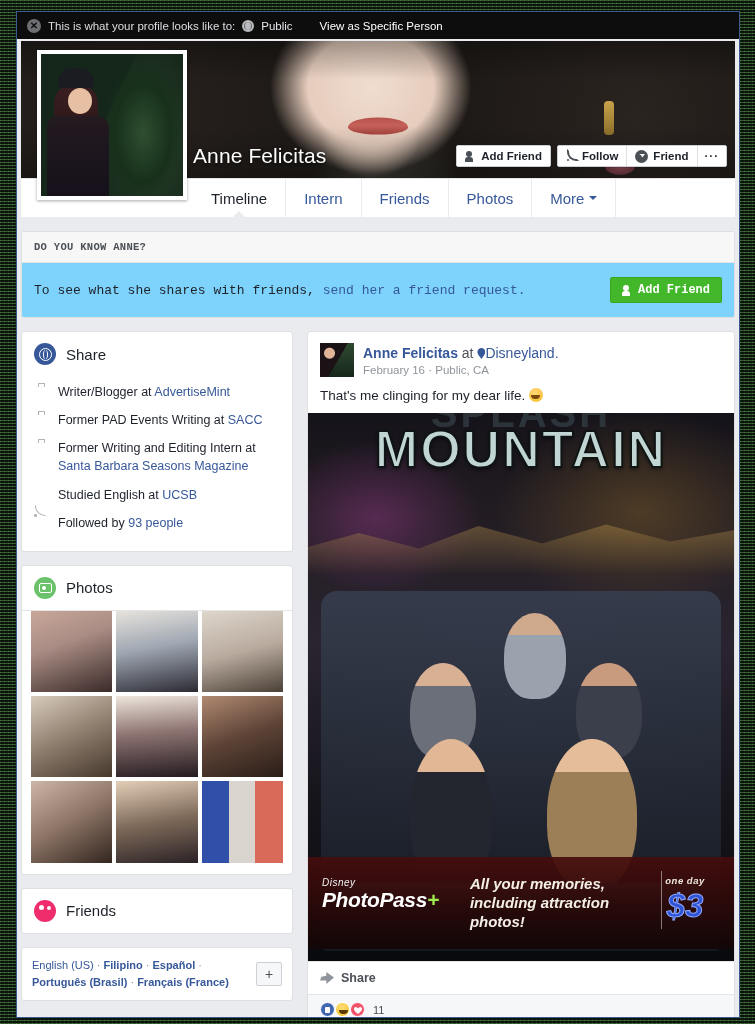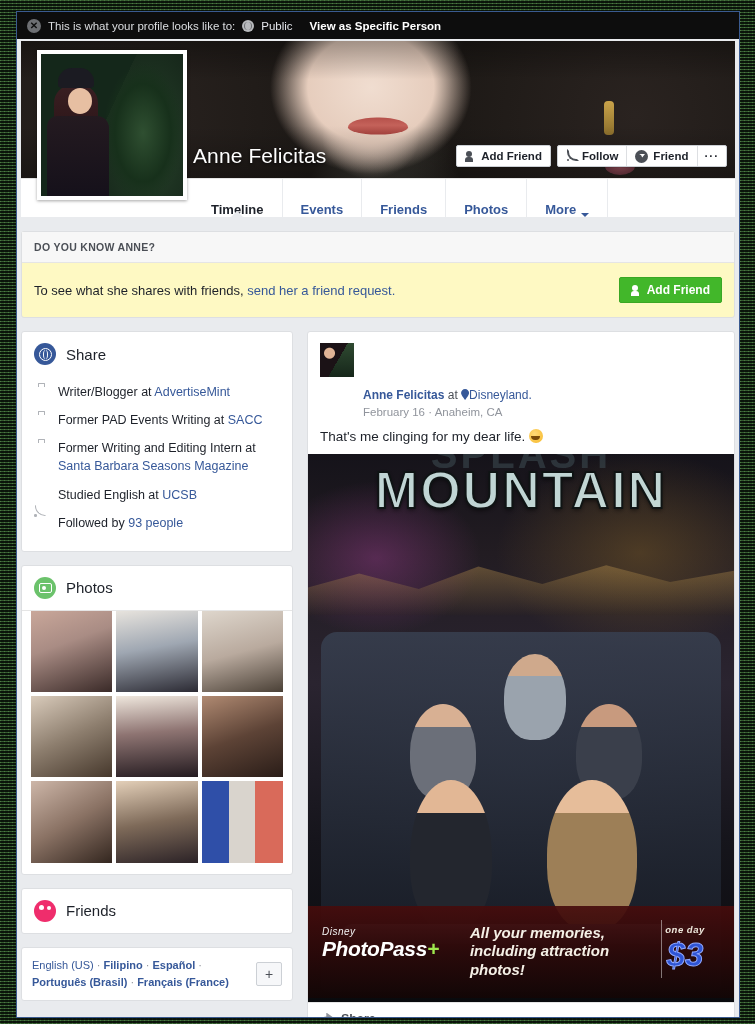--- a/index.html
+++ b/index.html
@@ -38,21 +38,21 @@
     font-size: 10px; line-height: 1; font-weight: bold; flex: none;
   }
   .topbar .globe {
     display:inline-block; width: 12px; height: 12px; border-radius: 50%;
     background: #b8babd; position: relative; flex: none;
   }
   .topbar .globe::before{
     content:''; position:absolute; inset:2px 2px;
     border-left: 1px solid #6b6d70; border-right: 1px solid #6b6d70; border-radius:50%;
   }
-  .topbar .strong { font-weight: bold; color: #fff; margin-left: 10px; }
+  .topbar .strong { font-weight: normal; color: #fff; margin-left: 20px; }
   .topbar .txt { color: #dcdee1; }
   .topbar .pub { color: #e4e6eb; }
 
   
   .page { background: #e9ebee; height: 980px; position: relative; }
 
   
   .cover-wrap {
     width: 714px; margin: 2px auto 0; position: relative;
     background: #fff;
@@ -147,38 +147,38 @@
       background: linear-gradient(180deg,#241a20,#14101a); border-radius: 10px 12px 0 0; }
   .pfp-inner .tree { position:absolute; right:2%; top:6%; width:74px; height:140px;
       background: radial-gradient(ellipse 40px 70px at 50% 50%, #2f4f31, #17301b 70%, rgba(0,0,0,0) 100%); }
 
   
   .tabs {
     height: 39px; background: #fff; border-top: 1px solid #e5e5e5;
     display: flex; padding-left: 172px; position: relative;
   }
   .tab {
-    padding: 0 18px; display: flex; align-items: flex-end; justify-content: center;
-    font-size: 13px; font-weight: bold; color: #365899; position: relative;
+    padding: 0 18px; display: flex; align-items: center; justify-content: center;
+    font-size: 15px; font-weight: normal; color: #365899; position: relative;
     border-right: 1px solid #e9ebee; white-space: nowrap;
   }
   .tab.active { color: #1d2129; }
   .tab.active::after {
     content:''; position:absolute; left:50%; bottom:-1px; transform: translateX(-50%);
     border-left: 7px solid transparent; border-right: 7px solid transparent;
     border-bottom: 7px solid #e9ebee;
   }
   .tab .caret { margin-left:5px; border-left:4px solid transparent; border-right:4px solid transparent;
     border-top: 4px solid #365899; display:inline-block; }
   .tabs-fill { flex: 1; }
 
   
   .know {
-    width: 714px; margin: 14px auto 0; background: #fef9c3;
-    border: 1px solid #dddfe2; border-radius: 3px;
+    width: 714px; margin: 14px auto 0; background: #7dd3fc;
+    border: 1px solid #dddfe2; border-radius: 3px; font-family: Liberation Mono, monospace;
   }
   .know-head {
     padding: 9px 12px; font-size: 10.5px; font-weight: bold; color: #4b4f56;
     letter-spacing: .3px; border-bottom: 1px solid #e5e5e5; background:#f7f7f7;
   }
   .know-body { padding: 14px 12px; display:flex; align-items:center; }
   .know-text { font-size: 13px; color: #1d2129; flex: 1; }
   .know-text a { color: #365899; text-decoration: none; }
   .btn-green {
     background: #42b72a; border: 1px solid #3aa724; border-radius: 2px;
@@ -244,21 +244,21 @@
 
   
   .post-head { display:flex; gap:9px; padding: 11px 12px 0; }
   .post-av { width:34px; height:34px; flex:none; overflow:hidden;
     background:
       radial-gradient(circle at 28% 30%, #e0b496 0 5px, rgba(0,0,0,0) 6px),
       linear-gradient(120deg,#1b1216 0 52%, rgba(0,0,0,0) 52%),
       linear-gradient(180deg,#2f4a31,#16261a);
   }
   .post-meta { flex:1; padding-top:1px; }
-  .post-l1 { font-size: 12px; color:#365899; line-height:1.3;margin-top:44px; }
+  .post-l1 { font-size: 14px; color:#365899; line-height:1.3; }
   .post-l1 b { color:#365899; }
   .post-l1 .at { color:#4b4f56; font-weight:normal; }
   .pin { display:inline-block; width:8px; height:11px; background:#365899; vertical-align:-1px;
     clip-path: path("M4 11 C4 11 8 6.2 8 4 C8 1.8 6.2 0 4 0 C1.8 0 0 1.8 0 4 C0 6.2 4 11 4 11Z"); position:relative; }
   .post-l2 { font-size: 11.5px; color:#90949c; padding-top:2px; }
   .post-text { padding: 11px 12px 10px; font-size: 13.5px; color:#1d2129; }
   .emo { display:inline-block; width:14px; height:14px; border-radius:50%;
     background: radial-gradient(circle at 40% 35%, #ffd978, #f7b928); vertical-align:-2px; position:relative; }
   .emo::after { content:''; position:absolute; left:2.5px; top:7px; width:9px; height:4px;
     background:#7a4a08; border-radius:0 0 6px 6px; }
@@ -279,21 +279,21 @@
     font-size:40px; font-weight:bold; letter-spacing:3px; color:#3e4e54; opacity:.55; }
   .ridge { position:absolute; left:0; right:0; top:92px; height:70px;
     background: linear-gradient(180deg, rgba(190,150,80,.55), rgba(40,30,20,.1));
     clip-path: polygon(0 60%, 12% 40%, 26% 62%, 40% 30%, 55% 55%, 70% 28%, 85% 52%, 100% 36%, 100% 100%, 0 100%); }
   .carbody { position:absolute; left:3%; right:3%; top:178px; height:360px;
     border-radius: 16px 16px 6px 6px;
     background: linear-gradient(180deg, rgba(55,62,78,.9), rgba(20,24,33,.95)); }
   .person { position:absolute; border-radius:50% 50% 42% 42%; }
   .bar { position:absolute; left:8%; right:8%; top:470px; height:20px; border-radius:10px;
     background: linear-gradient(180deg,#5b6373,#262b36); }
-  .photopass { position:absolute; left:0; right:0; bottom:4px; height:92px;
+  .photopass { position:absolute; left:0; right:0; bottom:12px; height:92px;
     background: linear-gradient(180deg, rgba(70,12,12,.92), rgba(18,6,6,.97)); overflow:hidden; }
   .pp-logo { position:absolute; left:14px; top:20px; color:#fff; }
   .pp-disney { font-size:10px; font-style:italic; color:#f2f2f2; letter-spacing:.5px; }
   .pp-name { font-size:21px; font-weight:bold; font-style:italic; color:#fff; letter-spacing:-.4px; }
   .pp-plus { color:#9fe84e; }
   .pp-tag { position:absolute; left: 38%; top:18px; width: 44%; color:#f5f0e6;
     font-size:15px; font-weight:bold; font-style:italic; line-height:1.25; }
   .pp-div { position:absolute; right: 17%; top:14px; width:1px; height:58px; background:rgba(255,255,255,.45);}
   .pp-oneday { position:absolute; right: 14px; top: 18px; color:#efe9dd; font-size:9.5px;
     font-weight:bold; font-style:italic; letter-spacing:.5px; text-align:center; width: 70px;}
@@ -374,21 +374,21 @@
           <div class="face"></div>
           <div class="beanie"></div>
         </div>
       </div>
 
       <div class="tabs">
         <div class="tab active">
             <span>Timeline</span>
           </div>
         <div class="tab">
-            <span>Events</span>
+            <span>Intern</span>
           </div>
         <div class="tab">
             <span>Friends</span>
           </div>
         <div class="tab">
             <span>Photos</span>
           </div>
         <div class="tab">
           <span>More</span>
           <i class="caret"></i>
@@ -490,21 +490,21 @@
             <div class="post-av"></div>
             <div class="post-meta">
               <div class="post-l1">
                 <b>Anne Felicitas</b>
                 <span class="at">at</span>
                 <i class="pin"></i><a href="#" style="color:#365899;text-decoration:none">Disneyland.</a>
               </div>
               <div class="post-l2">
                 <span>February 16</span>
                 <span>·</span>
-                <span>Anaheim, CA</span>
+                <span>Public, CA</span>
               </div>
             </div>
           </div>
 
           <div class="post-text">
             <span>That's me clinging for my dear life.</span>
             <span class="emo"></span>
           </div>
 
           <div class="post-img">

